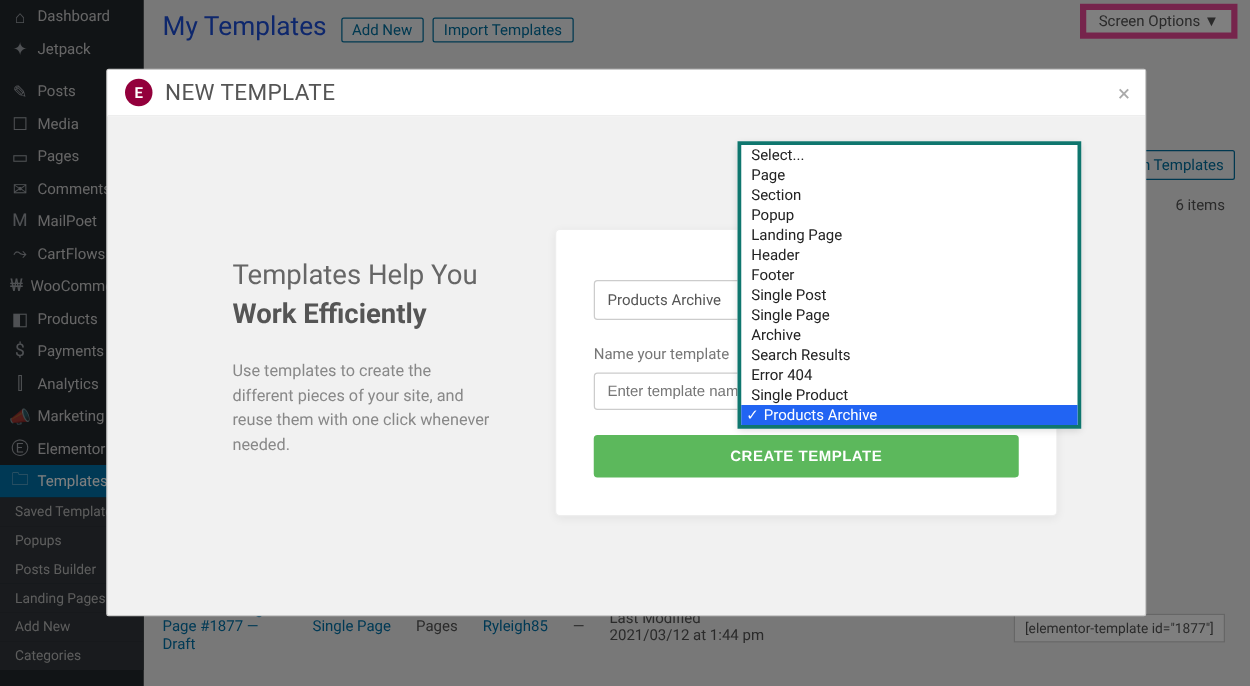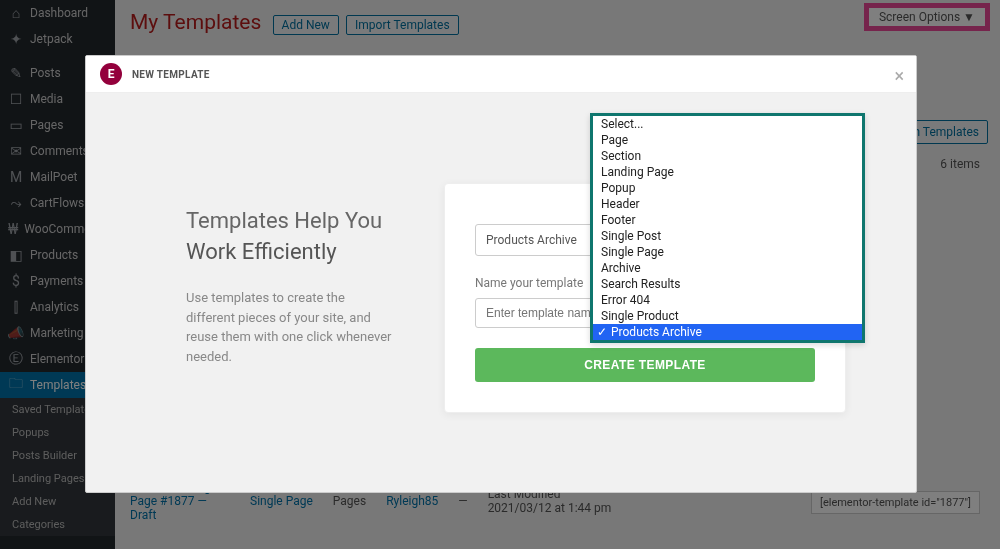--- a/index.html
+++ b/index.html
@@ -2,33 +2,33 @@
 <html><head>
 <meta charset="utf-8">
 <style>
 html,body{margin:0;padding:0;font-family:-apple-system,BlinkMacSystemFont,"Segoe UI",Roboto,Helvetica,Arial,sans-serif;font-size:13px;color:#444;background:#f1f1f1;width:1000px;height:549px;overflow:hidden;position:relative}
 .sidebar{position:absolute;left:0;top:0;width:115px;height:549px;background:#23282d;color:#eee;font-size:12px;overflow:hidden}
 .side-item{display:flex;align-items:center;padding:5px 8px;color:#ccc;cursor:pointer;gap:6px}
 .side-item.active{background:#0073aa;color:#fff}
 .side-sub{padding:5px 8px 5px 12px;color:#bbb;background:#32373c;font-size:11px}
 .icon{width:16px;height:16px;display:inline-flex;align-items:center;justify-content:center;font-size:14px;color:rgba(240,245,250,.6)}
 .dash-top{position:absolute;left:115px;top:0;right:0;padding:10px 15px}
-.page-title{font-size:21px;color:#b91c1c;display:inline-block;margin-right:8px}
+.page-title{font-size:21px;color:#1d4ed8;display:inline-block;margin-right:8px}
 .btn-small{display:inline-block;border:1px solid #0071a1;color:#0071a1;padding:2px 8px;font-size:12px;border-radius:2px;margin-right:4px;background:#f3f5f6}
 .screen-opts{position:absolute;right:10px;top:3px;border:5px solid #ec4899;background:#fff;padding:2px 10px;font-size:12px;color:#555}
 .overlay{position:absolute;left:0;top:0;width:1000px;height:549px;background:rgba(0,0,0,.5)}
 .modal{position:absolute;left:85px;top:55px;width:830px;height:436px;background:#f1f1f1;border:1px solid #ccc;border-radius:2px;overflow:visible}
 .modal-header{background:#fff;border-bottom:1px solid #eee;height:36px;display:flex;align-items:center;padding:0 14px;position:relative}
 .e-logo{width:22px;height:22px;border-radius:50%;background:#93003c;display:flex;align-items:center;justify-content:center;color:#fff;font-weight:700;margin-right:10px;font-size:12px}
-.modal-title{font-weight:700;font-size:10px;color:#555;letter-spacing:.3px}
+.modal-title{font-weight:400;font-size:18px;color:#555;letter-spacing:.3px}
 .close-x{position:absolute;right:12px;top:9px;font-size:18px;color:#aaa;cursor:pointer}
 .modal-body{display:flex;padding:30px 30px 0 30px;gap:20px;height:calc(100% - 36px);box-sizing:border-box;position:relative}
 .left-col{flex:0 0 300px;padding-top:85px;padding-left:70px}
 .left-col h2{margin:0;font-weight:400;font-size:22px;color:#666}
-.left-col h2 .strong{font-weight:400;display:block;margin-top:6px;color:#555}
+.left-col h2 .strong{font-weight:700;display:block;margin-top:6px;color:#555}
 .desc{margin-top:24px;font-size:13px;color:#888;line-height:1.5;max-width:210px}
 .right-card{position:absolute;right:70px;top:90px;width:340px;background:#fff;border:1px solid #eee;border-radius:4px;padding:40px 30px 30px 30px;box-shadow:0 2px 8px rgba(0,0,0,.06)}
 .field-label{font-size:12px;color:#777;margin-bottom:8px}
 .select-box{width:100%;height:30px;border:1px solid #ccc;border-radius:3px;padding:0 10px;font-size:12px;color:#555;background:#fff;display:flex;align-items:center;justify-content:space-between;margin-bottom:20px;position:relative}
 .field-input{width:100%;height:30px;border:1px solid #ccc;border-radius:3px;padding:0 10px;font-size:12px;color:#888;box-sizing:border-box;margin-bottom:20px}
 .create-btn{width:100%;height:34px;background:#5cb85c;color:#fff;border:none;border-radius:3px;font-size:12px;font-weight:700;letter-spacing:.4px;cursor:pointer}
 .dropdown{position:absolute;left:504px;top:57px;width:269px;background:#fff;border:3px solid #0f766e;box-shadow:0 2px 6px rgba(0,0,0,.15);z-index:50;font-size:12px}
 .dd-item{padding:1px 8px;color:#222;cursor:pointer;line-height:14px;white-space:nowrap}
 .dd-item.selected{background:#2164f3;color:#fff;position:relative;padding-left:18px}
 .dd-item.selected::before{content:"✓";position:absolute;left:4px}
@@ -170,22 +170,22 @@
       <input class="field-input" placeholder="Enter template name (optional)" style="">
       <button class="create-btn">CREATE TEMPLATE</button>
     </div>
   </div>
 
   <div class="dropdown">
     <div id="dd-items">
         <div class="dd-item">Select...</div>
         <div class="dd-item">Page</div>
         <div class="dd-item">Section</div>
+        <div class="dd-item">Popup</div>
         <div class="dd-item">Landing Page</div>
-        <div class="dd-item">Popup</div>
         <div class="dd-item">Header</div>
         <div class="dd-item">Footer</div>
         <div class="dd-item">Single Post</div>
         <div class="dd-item">Single Page</div>
         <div class="dd-item">Archive</div>
         <div class="dd-item">Search Results</div>
         <div class="dd-item">Error 404</div>
         <div class="dd-item">Single Product</div>
         <div class="dd-item selected">Products Archive</div>
       </div>

